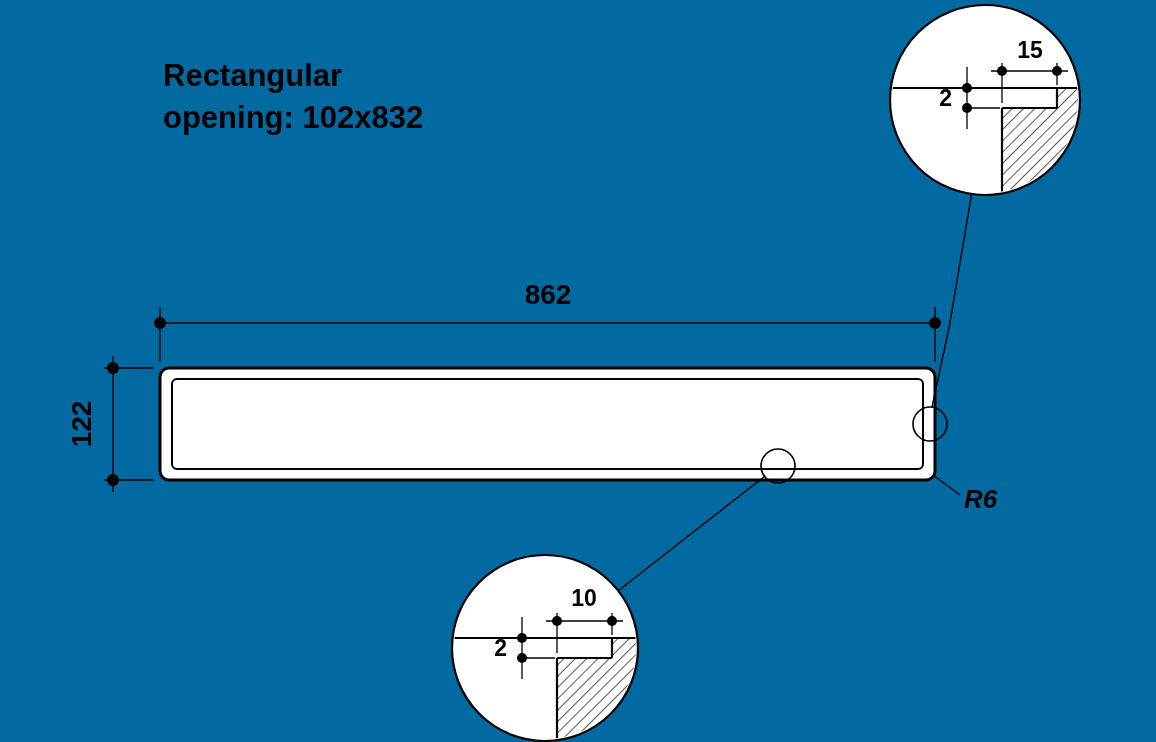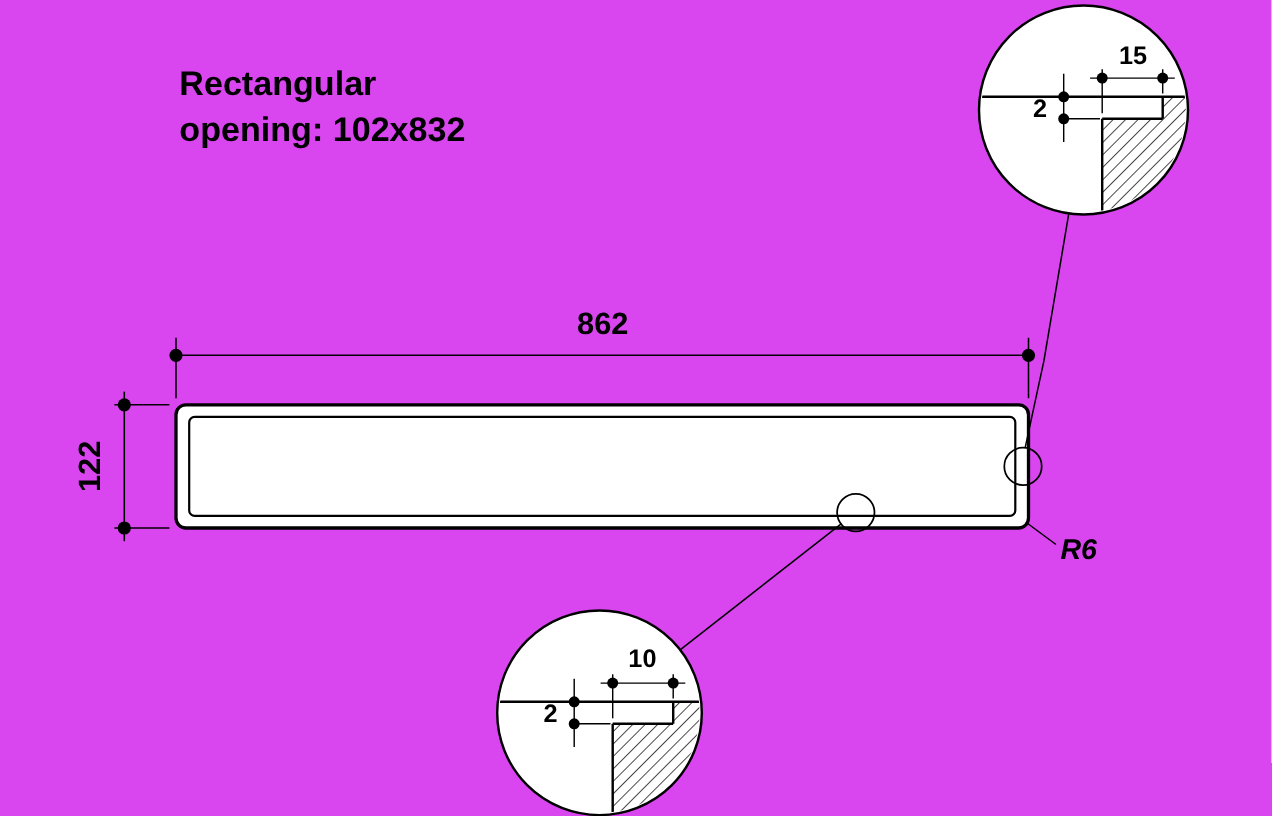--- a/index.html
+++ b/index.html
@@ -4,21 +4,21 @@
 <style>
   html, body {
     margin: 0;
     padding: 0;
     background: #ffffff;
   }
   .canvas {
     position: relative;
     width: 1156px;
     height: 742px;
-    background: #d946ef;
+    background: #0369a1;
     overflow: hidden;
     font-family: "Liberation Sans", sans-serif;
   }
   svg { display: block; }
   text {
     font-family: "Liberation Sans", sans-serif;
     fill: #000000;
   }
   .title-text   { font-size: 31px; font-weight: bold; }
   .dim-label    { font-size: 28px; font-weight: bold; }

